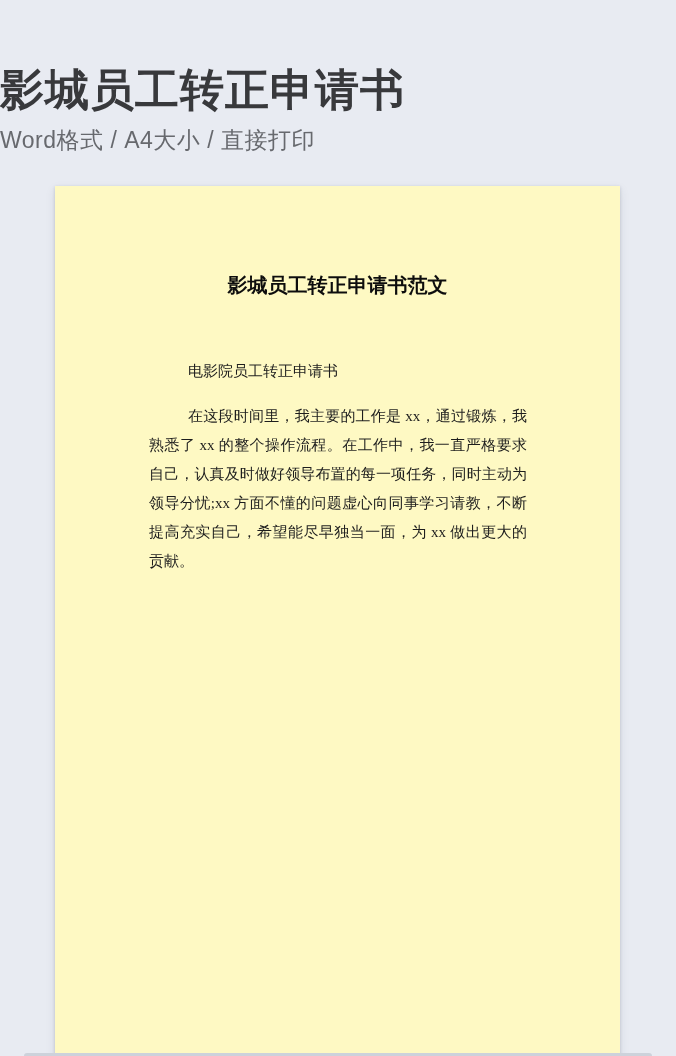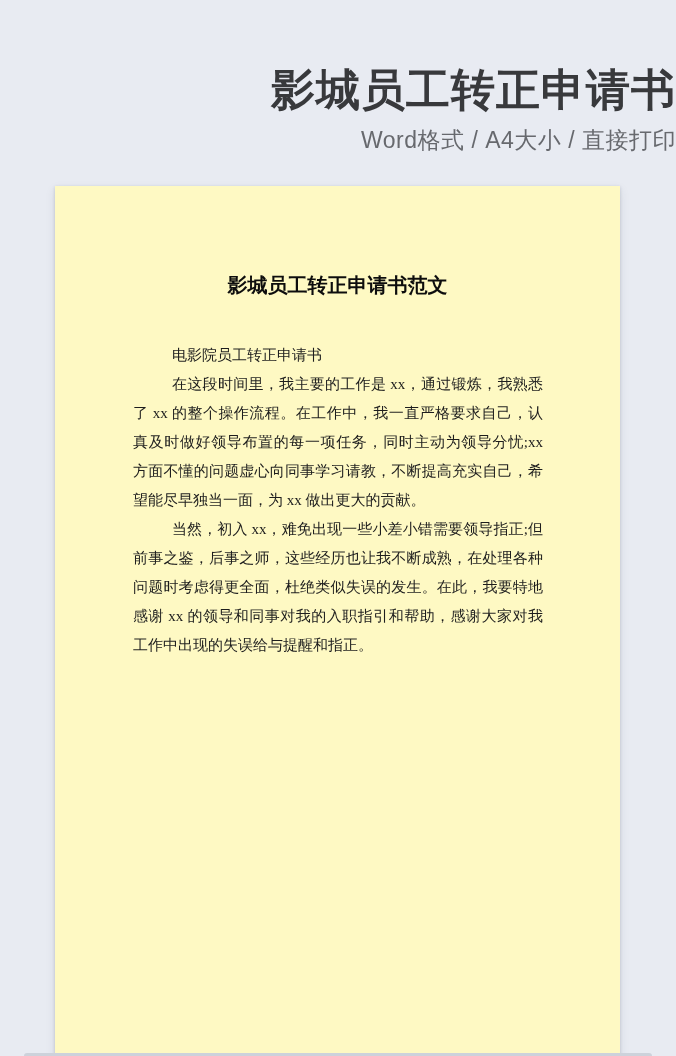--- a/index.html
+++ b/index.html
@@ -5,36 +5,35 @@
   html, body { margin: 0; padding: 0; }
   body {
     width: 676px;
     height: 1056px;
     position: relative;
     overflow: hidden;
     background: #e8ebf2;
     font-family: "Liberation Sans", sans-serif;
   }
   .header {
-    text-align: right;
+    text-align: left;
     padding-top: 66px;
   }
   .header-title {
     font-size: 44px;
     font-weight: 700;
     color: #38393c;
     letter-spacing: 1px;
     line-height: 1.08;
   }
   .header-subtitle {
     margin-top: 11px;
     font-size: 23px;
     color: #67696e;
     letter-spacing: 0.5px;
-    padding-left: 16px;
   }
   .page {
     position: absolute;
     left: 55px;
     top: 186px;
     width: 565px;
     height: 1014px;
     background: #fef9c3;
     box-shadow: 0 1px 3px rgba(50, 60, 80, 0.20), 0 4px 10px rgba(50, 60, 80, 0.10);
   }
@@ -44,21 +43,21 @@
     text-align: center;
     font-size: 20px;
     font-weight: 700;
     color: #0d0d0d;
     font-family: "Liberation Serif", serif;
   }
   .doc-body {
     padding: 42px 77px 0 78px;
   }
   .doc-body p {
-    margin: 0;
+    margin: 16px;
     font-size: 15px;
     line-height: 29px;
     text-align: justify;
     text-indent: 2.6em;
     color: #1d1d1d;
     font-family: "Liberation Serif", serif;
   }
   .next-card-edge {
     position: absolute;
     bottom: 0;
@@ -75,17 +74,16 @@
 <div class="header">
   <div class="header-title">影城员工转正申请书</div>
   <div class="header-subtitle">Word格式 / A4大小 / 直接打印</div>
 </div>
 
 <div class="page">
   <h1 class="doc-title">影城员工转正申请书范文</h1>
   <div class="doc-body">
     <p>电影院员工转正申请书</p>
     <p>在这段时间里，我主要的工作是 xx，通过锻炼，我熟悉了 xx 的整个操作流程。在工作中，我一直严格要求自己，认真及时做好领导布置的每一项任务，同时主动为领导分忧;xx 方面不懂的问题虚心向同事学习请教，不断提高充实自己，希望能尽早独当一面，为 xx 做出更大的贡献。</p>
-    <p>当然，初入 xx，难免出现一些小差小错需要领导指正;但前事之鉴，后事之师，这些经历也让我不断成熟，在处理各种问题时考虑得更全面，杜绝类似失误的发生。在此，我要特地感谢 xx 的领导和同事对我的入职指引和帮助，感谢大家对我工作中出现的失误给与提醒和指正。</p>
   </div>
 </div>
 
 <div class="next-card-edge"></div>
 
 </body></html>

